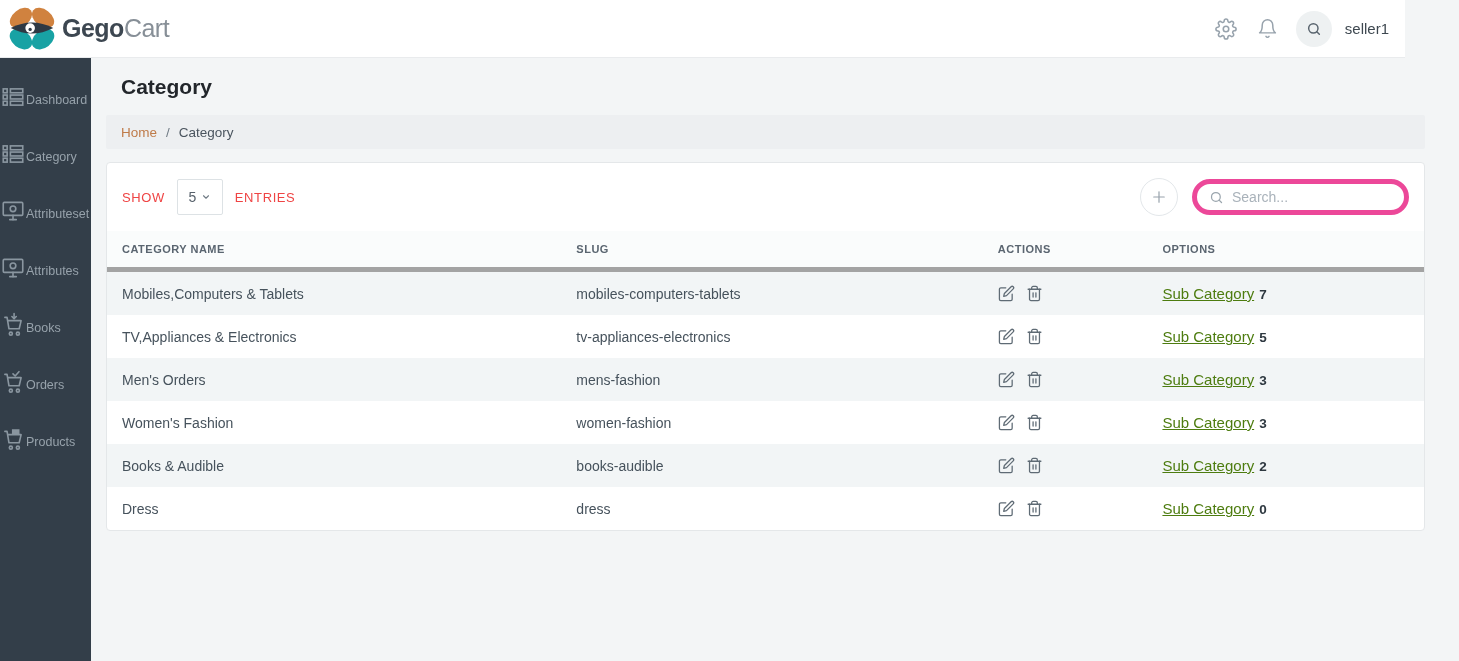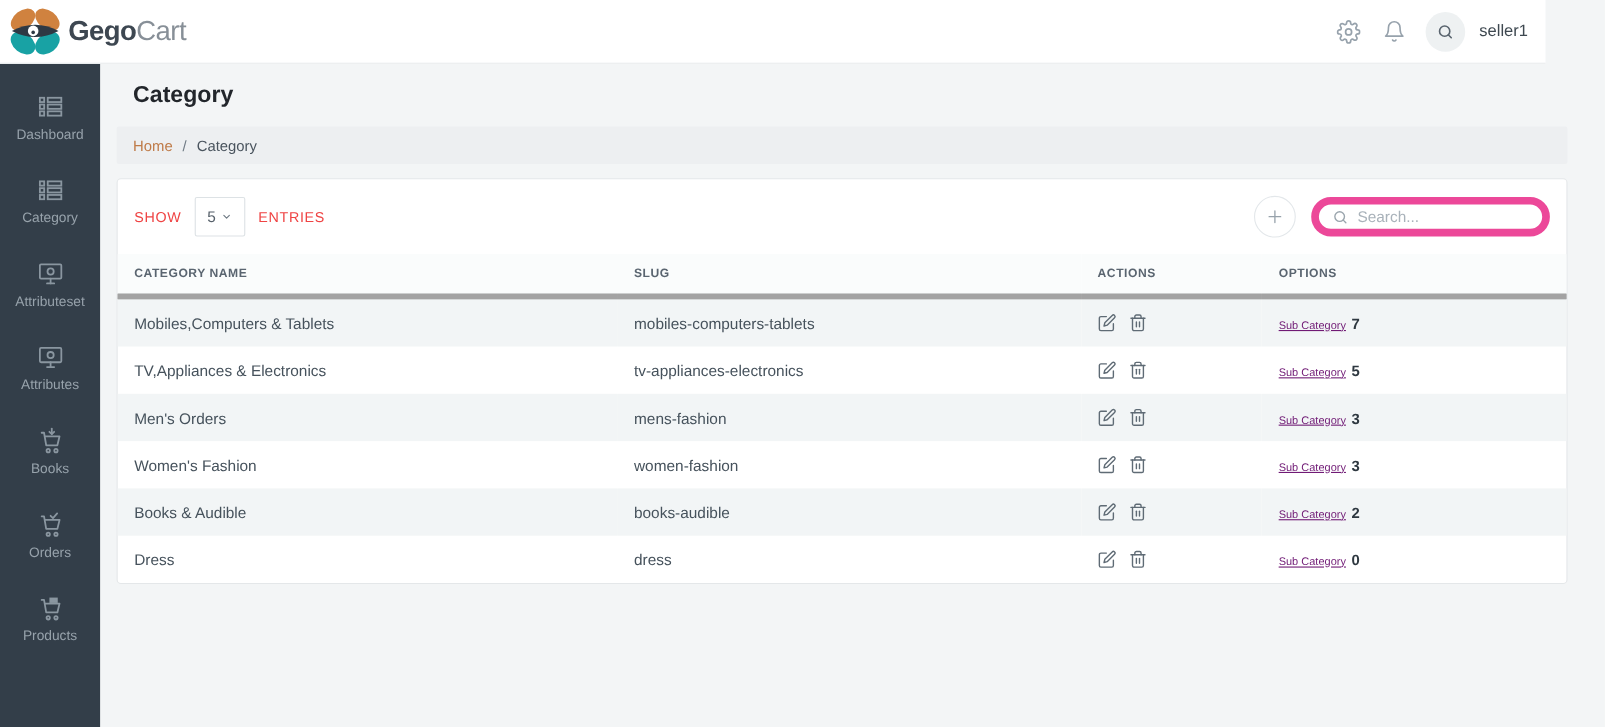--- a/index.html
+++ b/index.html
@@ -32,21 +32,21 @@
     margin-left:18px; cursor:pointer; color:#59646e;
   }
   .username { font-size:15px; color:#3e4850; margin-left:13px; cursor:pointer; }
 
   
   .sidebar {
     position:absolute; top:58px; left:0; bottom:0; width:91px;
     background:#333e49; padding-top:26px;
   }
   .side-item {
-    display:flex; flex-direction:column; align-items:center;
+    display:flex; flex-direction:row; align-items:center;
     margin-bottom:31px; cursor:pointer;
   }
   .side-icon { color:#8a96a0; }
   .side-label { margin-top:5px; font-size:12.5px; color:#97a2ab; }
 
   
   .main {
     position:absolute; top:58px; left:91px; right:0; bottom:0;
     padding:0 34px 0 15px;
   }
@@ -70,42 +70,42 @@
     display:flex; align-items:center; justify-content:center; gap:5px;
     margin:0 12px; cursor:pointer; font-size:14px; color:#57616b; background:#fff;
   }
   .spacer { flex:1; }
   .add-btn {
     width:38px; height:38px; border-radius:50%; border:1px solid #e3e7ea;
     background:#fff; display:flex; align-items:center; justify-content:center;
     color:#97a2ab; cursor:pointer; margin-right:14px;
   }
   .search-pill {
-    width:217px; height:36px; border:7px solid #ec4899; border-radius:18px;
+    width:217px; height:36px; border:5px solid #ec4899; border-radius:18px;
     display:flex; align-items:center; padding:0 12px; background:#fff; color:#9aa5ad;
   }
   .search-pill input {
     border:none; outline:none; width:100%; margin-left:8px;
     font-size:14px; color:#57616b; font-family:inherit; background:transparent;
   }
   .search-pill input::placeholder { color:#a9b2ba; }
 
   table { width:100%; border-collapse:collapse; table-layout:fixed; }
   th {
     text-align:left; font-size:11px; font-weight:700; letter-spacing:0.5px;
     color:#5a6570; background:#fafcfc; border-bottom:5px solid #a3a3a3;
     padding:12px 10px 12px 15px; text-transform:uppercase;
   }
   td { padding:13px 10px 13px 15px; font-size:14px; color:#46525c; }
   tbody tr:nth-child(odd) { background:#f2f5f6; }
   tbody tr:last-child td { border-bottom:none; }
   .actions-cell { display:flex; align-items:center; gap:11px; }
   .action-ic { color:#5f6b75; cursor:pointer; }
   .sub-link {
-    color:#701a75; text-decoration:underline; font-size:10px; cursor:pointer;
+    color:#4d7c0f; text-decoration:underline; font-size:15px; cursor:pointer;
   }
   .sub-count { color:#2e3840; font-weight:700; font-size:13.5px; margin-left:5px; }
 </style>
 </head>
 <body>
 
 <div class="topbar">
   <div class="brand">
     <span>
       <svg width="48" height="46" viewBox="0 0 52 48">

